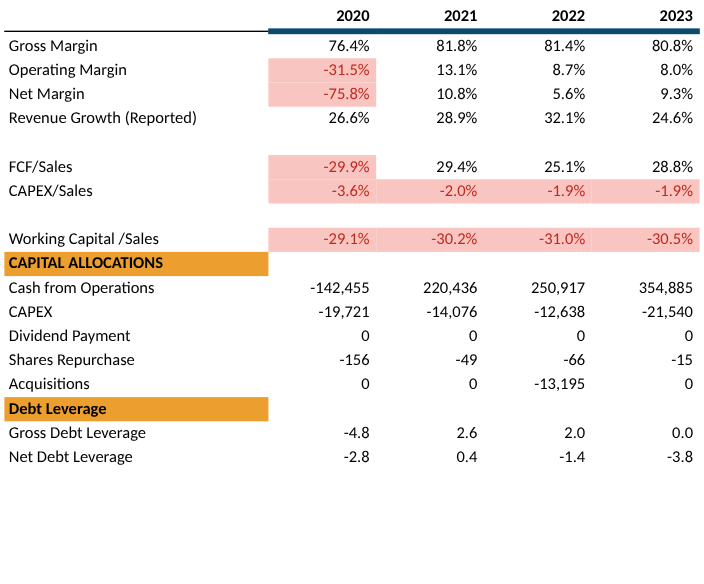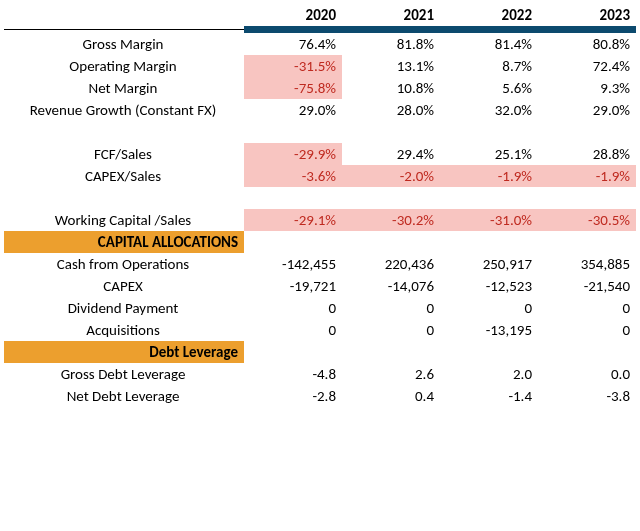--- a/index.html
+++ b/index.html
@@ -21,30 +21,30 @@
     padding: 2px 6px 2px 4px;
     height: 22px;
     box-sizing: border-box;
     border: none;
     vertical-align: bottom;
     white-space: nowrap;
   }
   th {
     font-weight: 700;
     text-align: right;
-    border-bottom: 7px solid #0c4a6e;
+    border-bottom: 5px solid #0c4a6e;
   }
   th.blank { border-bottom: 1px solid #000; }
-  td.label { text-align: center; }
+  td.label { text-align: left; }
   td.val { text-align: right; font-variant-numeric: tabular-nums; }
   td.neg { background: #f8c5c1; color: #bf2a20; padding-left: 12px; }
   td.section {
     background: #ec9f2e;
     font-weight: 700;
-    text-align: right;
+    text-align: left;
   }
   tr.spacer td { height: 22px; }
 </style>
 </head>
 <body>
 
 <table>
   <colgroup>
     <col class="label">
       <col class="year">
@@ -67,35 +67,35 @@
         <td class="val">76.4%</td>
         <td class="val">81.8%</td>
         <td class="val">81.4%</td>
         <td class="val">80.8%</td>
       </tr>
       <tr>
         <td class="label">Operating Margin</td>
         <td class="val neg">-31.5%</td>
         <td class="val">13.1%</td>
         <td class="val">8.7%</td>
-        <td class="val">72.4%</td>
+        <td class="val">8.0%</td>
       </tr>
       <tr>
         <td class="label">Net Margin</td>
         <td class="val neg">-75.8%</td>
         <td class="val">10.8%</td>
         <td class="val">5.6%</td>
         <td class="val">9.3%</td>
       </tr>
       <tr>
-        <td class="label">Revenue Growth (Constant FX)</td>
-        <td class="val">29.0%</td>
-        <td class="val">28.0%</td>
-        <td class="val">32.0%</td>
-        <td class="val">29.0%</td>
+        <td class="label">Revenue Growth (Reported)</td>
+        <td class="val">26.6%</td>
+        <td class="val">28.9%</td>
+        <td class="val">32.1%</td>
+        <td class="val">24.6%</td>
       </tr>
       <tr class="spacer">
         <td></td>
         <td></td>
         <td></td>
         <td></td>
         <td></td>
       </tr>
       <tr>
         <td class="label">FCF/Sales</td>
@@ -136,29 +136,36 @@
         <td class="label">Cash from Operations</td>
         <td class="val">-142,455</td>
         <td class="val">220,436</td>
         <td class="val">250,917</td>
         <td class="val">354,885</td>
       </tr>
       <tr>
         <td class="label">CAPEX</td>
         <td class="val">-19,721</td>
         <td class="val">-14,076</td>
-        <td class="val">-12,523</td>
+        <td class="val">-12,638</td>
         <td class="val">-21,540</td>
       </tr>
       <tr>
         <td class="label">Dividend Payment</td>
         <td class="val">0</td>
         <td class="val">0</td>
         <td class="val">0</td>
         <td class="val">0</td>
+      </tr>
+      <tr>
+        <td class="label">Shares Repurchase</td>
+        <td class="val">-156</td>
+        <td class="val">-49</td>
+        <td class="val">-66</td>
+        <td class="val">-15</td>
       </tr>
       <tr>
         <td class="label">Acquisitions</td>
         <td class="val">0</td>
         <td class="val">0</td>
         <td class="val">-13,195</td>
         <td class="val">0</td>
       </tr>
       <tr>
         <td class="section">Debt Leverage</td>

